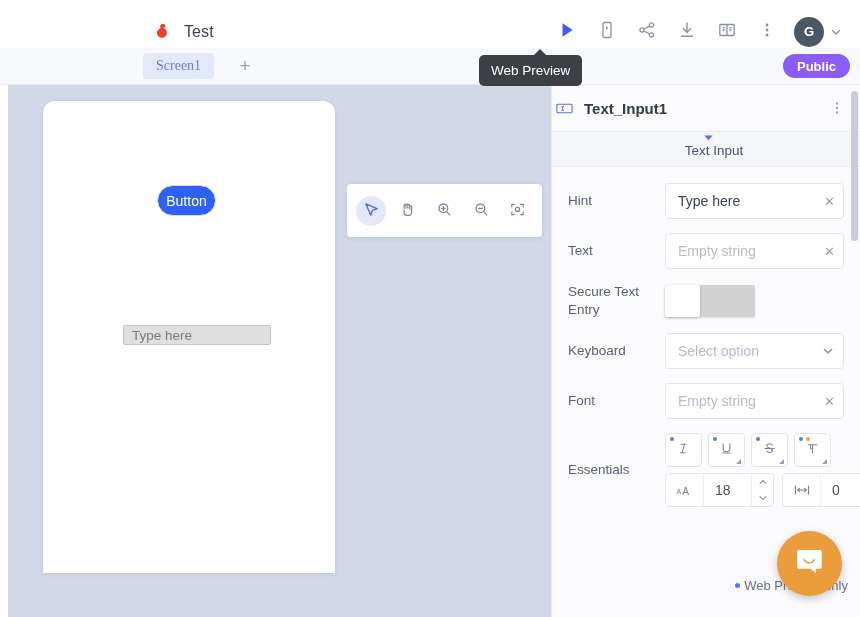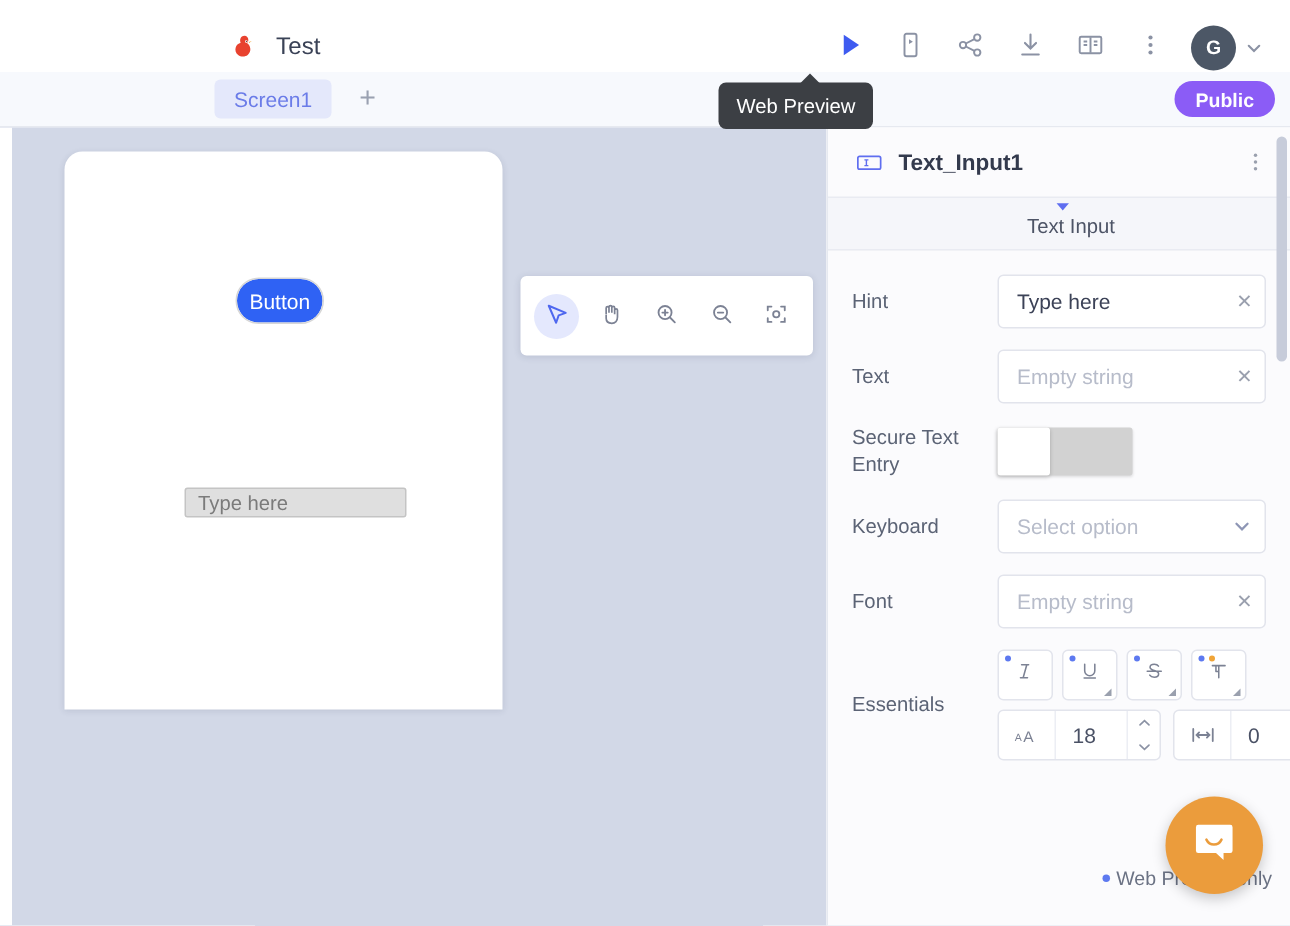--- a/index.html
+++ b/index.html
@@ -95,20 +95,21 @@
     position: absolute;
     left: 143px; top: 5px;
     height: 26px;
     padding: 0 13px;
     display: flex; align-items: center;
     background: #e4e8fb;
     border-radius: 4px;
     color: #6b7ce8;
     font-size: 14px;
     cursor: pointer;
+    font-family: Liberation Serif, serif;
   }
   .screen-add {
     position: absolute;
     left: 233px; top: 5px;
     width: 24px; height: 26px;
     display: flex; align-items: center; justify-content: center;
     color: #9aa1b1;
     font-size: 19px;
     cursor: pointer;
     user-select: none;
@@ -158,21 +159,21 @@
   }
   .canvas-leftstrip {
     position: absolute;
     left: 0; top: 0;
     width: 8px; height: 532px;
     background: #ffffff;
   }
   .phone {
     position: absolute;
     left: 43px; top: 16px;
-    width: 292px; height: 372px;
+    width: 292px; height: 472px;
     background: #ffffff;
     border-radius: 12px 12px 0 0;
     box-shadow: 0 1px 4px rgba(40,50,80,.12);
     overflow: hidden;
   }
   .ph-button {
     position: absolute;
     left: 115px; top: 85px;
     width: 57px; height: 29px;
     background: #2f62f4;
@@ -252,21 +253,21 @@
     border-left: 1px solid #e6e9f0;
     box-sizing: border-box;
     overflow: hidden;
   }
   .panel-header {
     position: relative;
     height: 47px;
     border-bottom: 1px solid #e9ebf2;
     display: flex;
     align-items: center;
-    padding-left: 18px;
+    padding-left: 3px;
     background: #fbfbfd;
     box-sizing: border-box;
   }
   .panel-header-icon {
     margin-right: 10px;
     display: flex;
     align-items: center;
   }
   .panel-title {
     font-size: 15px;

